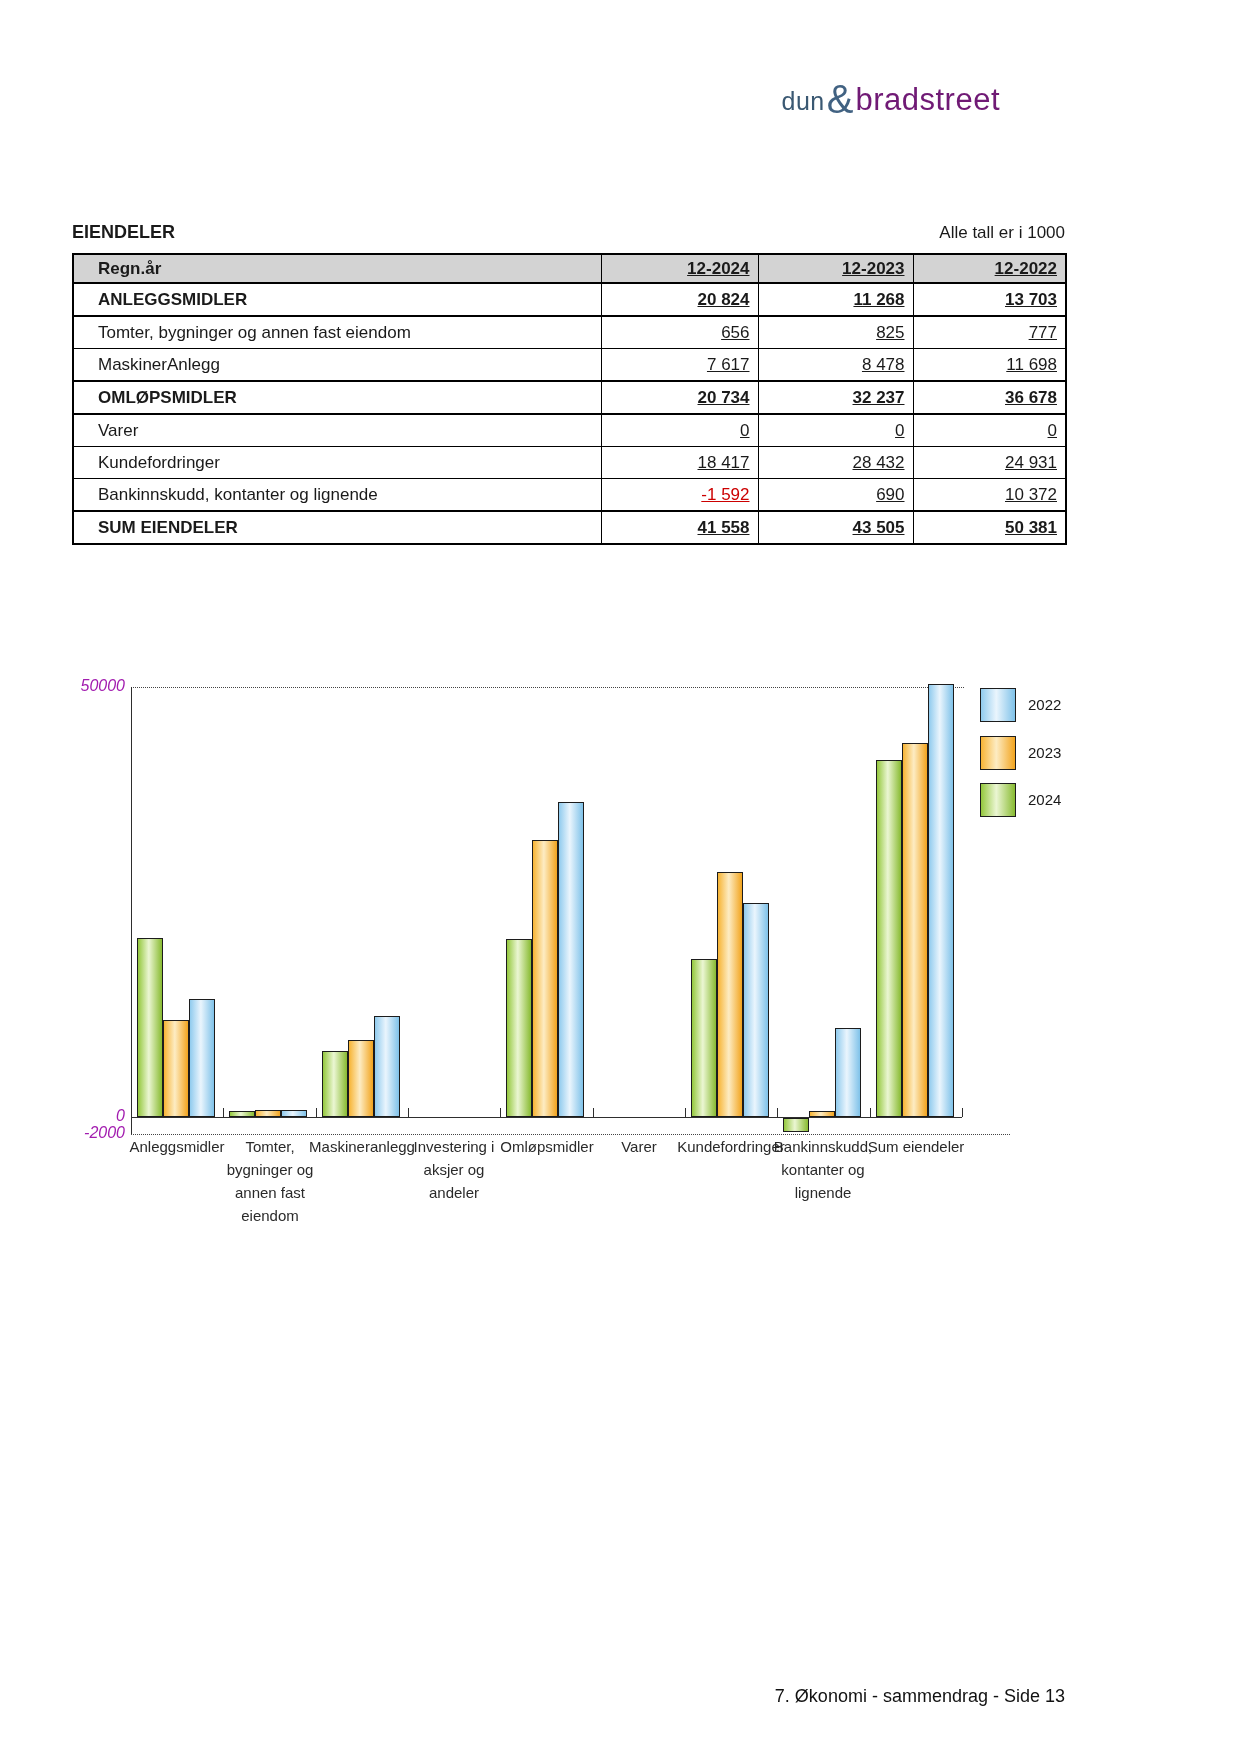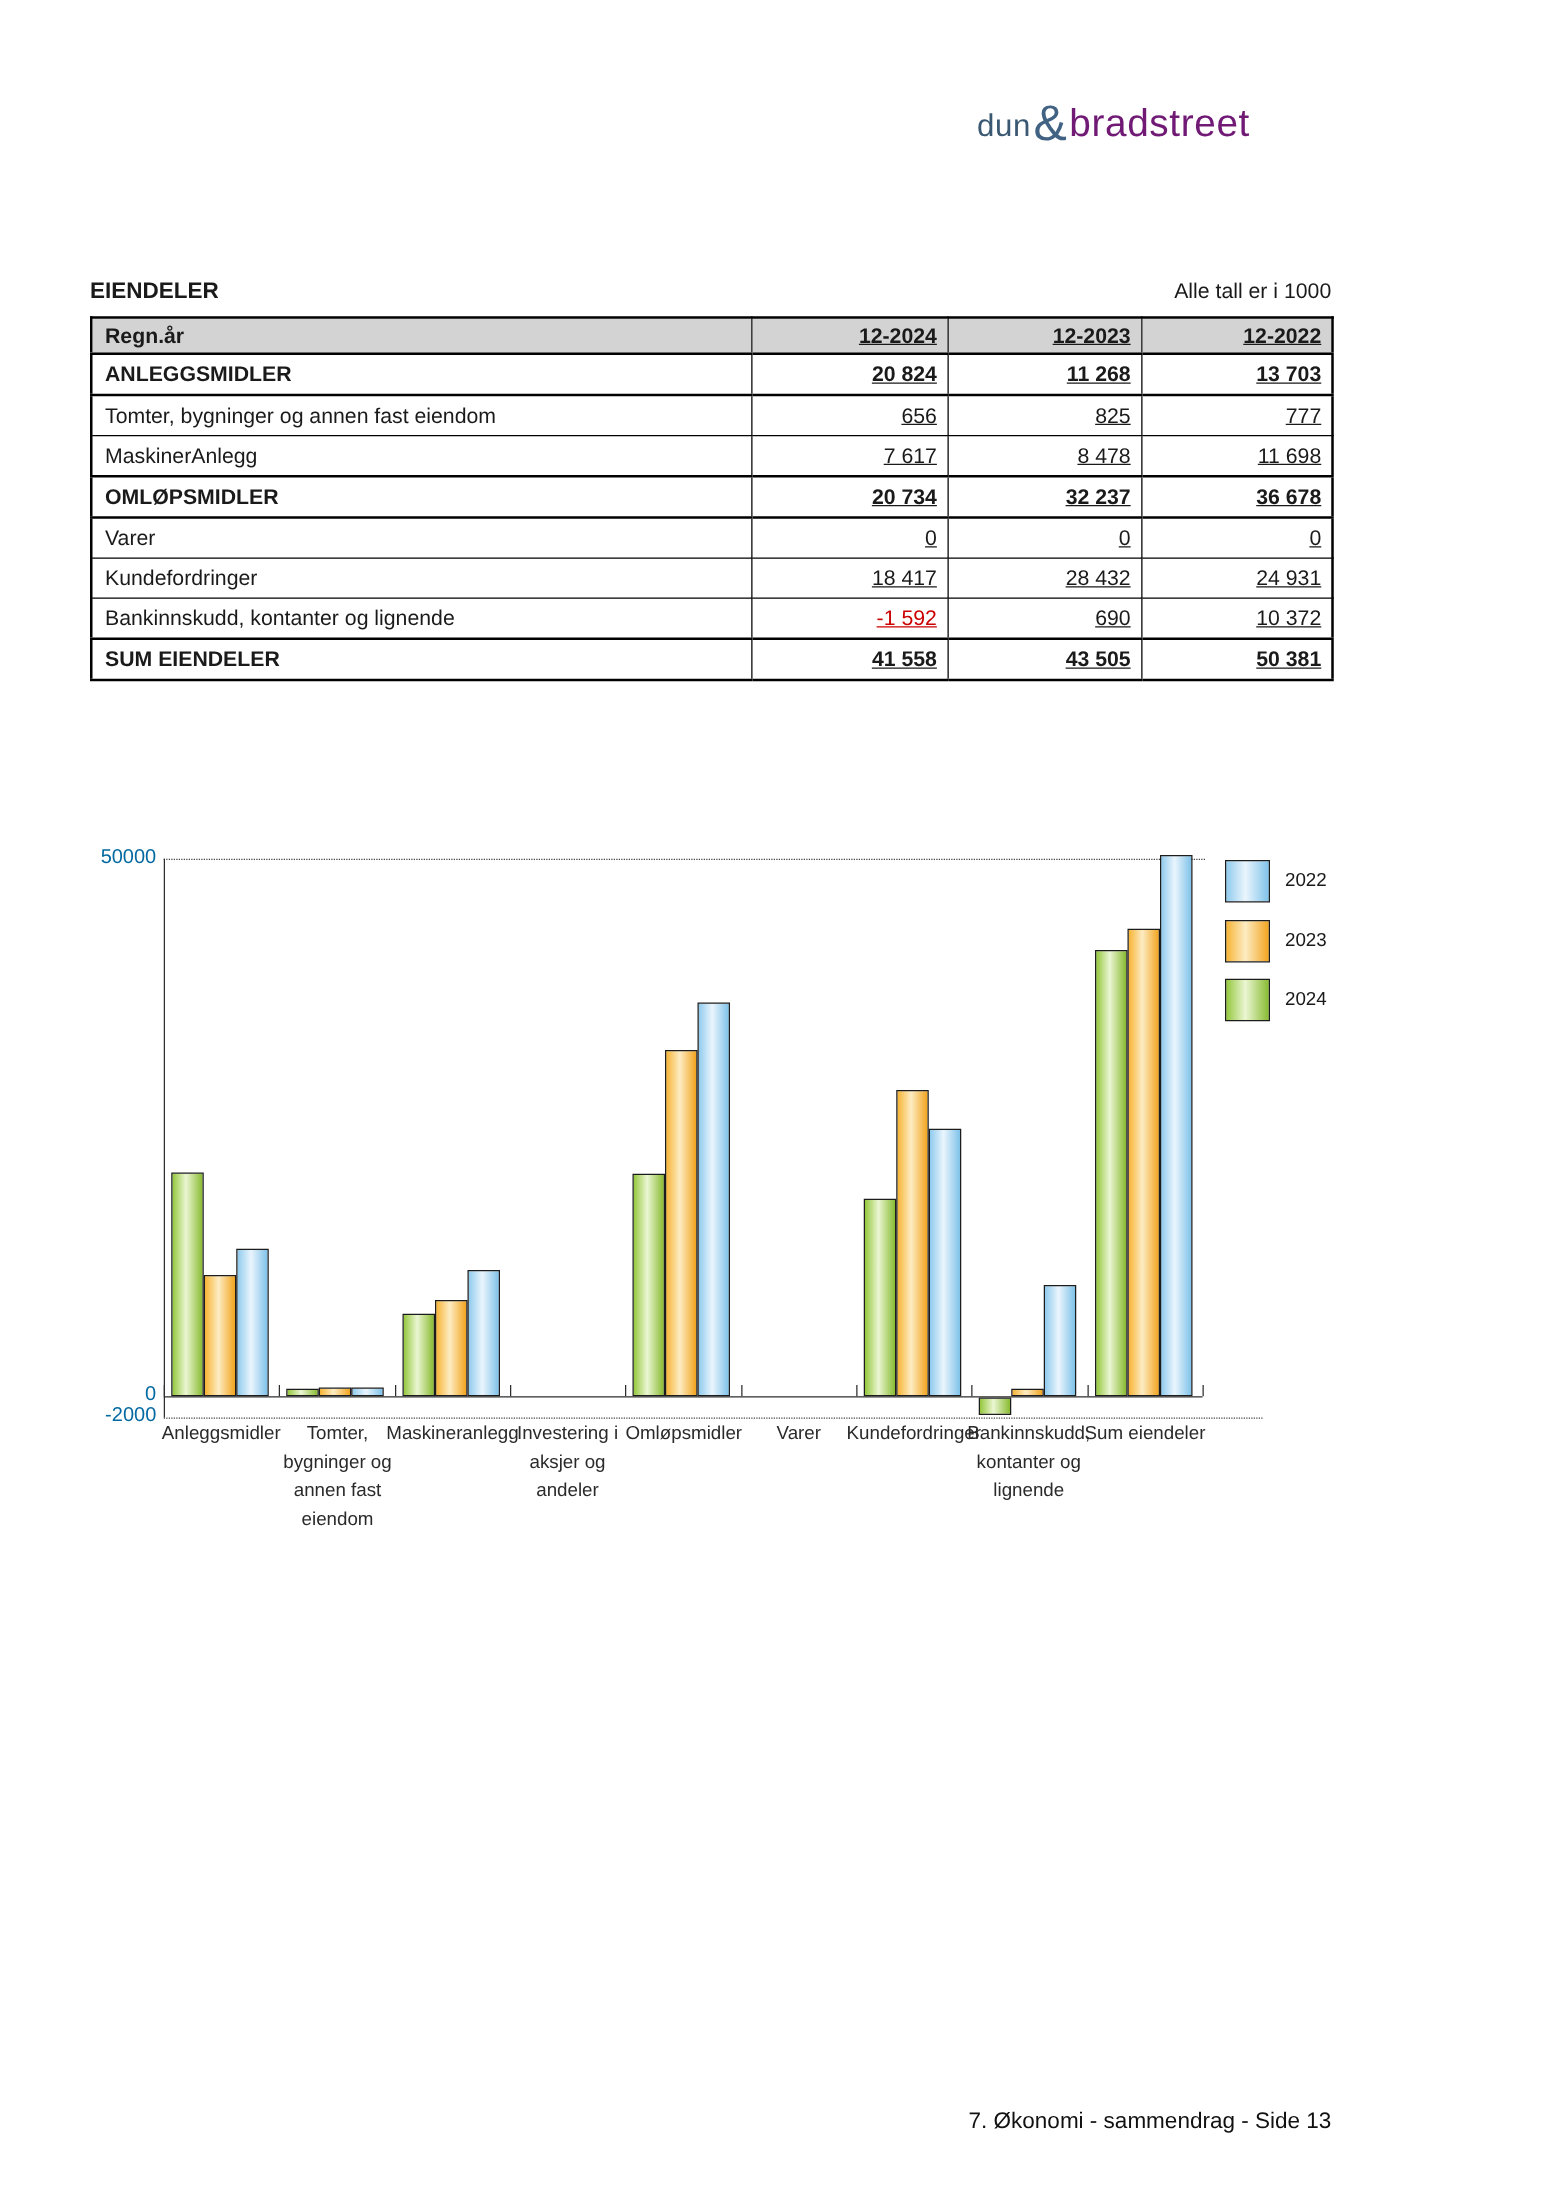--- a/index.html
+++ b/index.html
@@ -13,33 +13,33 @@
   .logo .brad{font-size:31px;font-weight:500;color:#701a75;letter-spacing:.5px;}
 
   
   .tbl-title{position:absolute;left:72px;top:222px;font-size:18px;font-weight:bold;}
   .tbl-note{position:absolute;right:176px;top:223px;font-size:17px;}
 
   
   .fin-table{position:absolute;left:72px;top:253px;width:993px;border-collapse:collapse;table-layout:fixed;font-size:17px;border:2px solid #000;}
   .fin-table td{border:1px solid #000;padding:0 8px;height:31px;overflow:hidden;white-space:nowrap;}
   .fin-table tr.hdr td{background:#d3d3d3;font-weight:bold;height:27px;border-bottom:2px solid #000;}
-  .fin-table td.lbl{text-align:left;padding-left:10px;}
+  .fin-table td.lbl{text-align:left;padding-left:24px;}
   .fin-table td.num{text-align:right;text-decoration:underline;}
   .fin-table tr.section td{font-weight:bold;border-top:2px solid #000;border-bottom:2px solid #000;}
   .fin-table td.neg{color:#cc0000;}
 
   
   #chart{position:absolute;left:0;top:0;width:1241px;height:1754px;pointer-events:none;}
   .dotline{position:absolute;height:0;border-top:1px dotted #444;z-index:1;}
   .axis-y{position:absolute;width:1px;background:#2e2e2e;z-index:3;}
   .axis-x{position:absolute;height:1px;background:#2e2e2e;z-index:3;}
   .tick{position:absolute;width:1px;height:9px;background:#2e2e2e;z-index:3;}
   .bar{position:absolute;box-sizing:border-box;border:1px solid #1c1c1c;z-index:2;}
-  .ytick{position:absolute;font-size:16px;color:#0369a1;text-align:right;width:70px;}
+  .ytick{position:absolute;font-size:16px;color:#a21caf;text-align:right;width:70px;font-style:italic;}
   .xlabel{position:absolute;font-size:15px;color:#2a2a2a;line-height:23px;text-align:center;transform:translateX(-50%);z-index:1;}
   .xlabel div{white-space:nowrap;}
 
   
   .legend-box{position:absolute;width:36px;height:34px;box-sizing:border-box;border:1px solid #1c1c1c;}
   .legend-label{position:absolute;font-size:15px;color:#1a1a1a;line-height:34px;}
 
   
   .footer{position:absolute;right:176px;top:1686px;font-size:18px;color:#111;}
 </style>

